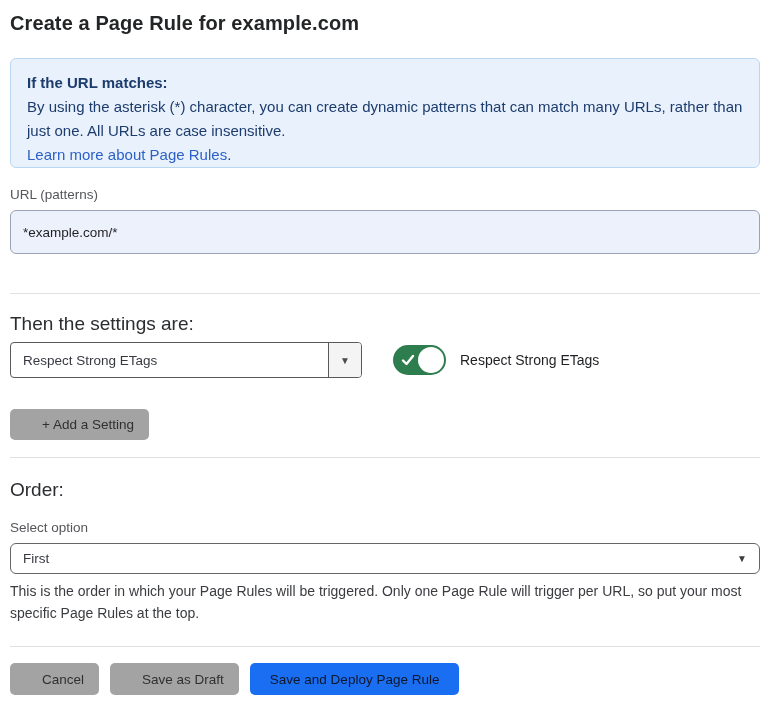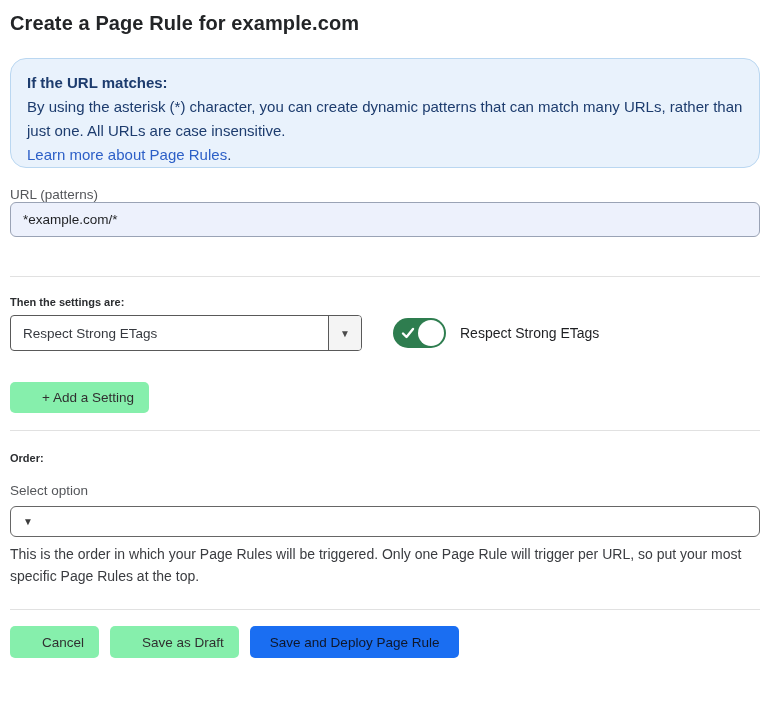--- a/index.html
+++ b/index.html
@@ -15,55 +15,56 @@
   .page-title {
     font-size: 20px; font-weight: bold; color: #232527;
     letter-spacing: 0.1px;
   }
 
   
   .info-box {
     margin-top: 23px;
     background: #e9f2fc;
     border: 1px solid #bad7f1;
-    border-radius: 16px;
+    border-radius: 6px;
     padding: 12px 16px 22px 16px;
     color: #1d3c6e;
     font-size: 15px;
     line-height: 24px;
     height: 110px;
   }
   .info-heading { font-weight: bold; }
   .info-link {
     color: #2c5fc7; cursor: pointer;
   }
 
   
   .field-label {
     margin-top: 19px;
     font-size: 13.5px; color: #54565a;
   }
   .url-input {
-    width: 100%; height: 35px;
+    margin-top: 8px;
+    width: 100%; height: 44px;
     background: #edf1fc;
     border: 1px solid #9aa3b5;
     border-radius: 6px;
     font-family: "Liberation Sans", "DejaVu Sans", sans-serif;
     font-size: 13.5px; color: #1f2023;
     padding: 0 12px;
     outline: none;
   }
 
   .divider { border: none; border-top: 1px solid #e1e1e1; }
   .divider-1 { margin-top: 39px; }
   .divider-2 { margin-top: 17px; }
   .divider-3 { margin-top: 22px; }
 
   .section-heading {
-    font-size: 11px; font-weight: bold; color: #2b2d30;
+    font-size: 19px; font-weight: normal; color: #2b2d30;
   }
   .heading-settings { margin-top: 19px; }
   .heading-order { margin-top: 21px; }
 
   .pick-label { margin-top: 25px; }
 
   
   .setting-row {
     margin-top: 7px;
     display: flex; align-items: center;
@@ -116,21 +117,21 @@
 
   
   .btn {
     font-family: "Liberation Sans", "DejaVu Sans", sans-serif;
     font-size: 13.5px;
     border: none; border-radius: 5px;
     cursor: pointer;
     height: 32px;
     padding: 0 15px;
   }
-  .btn-gray { background: #86efac; color: #303030; padding-left: 32px; }
+  .btn-gray { background: #a3a3a3; color: #303030; padding-left: 32px; }
   .btn-blue { background: #1a6ef2; color: #0f172a; padding: 0 20px; }
   .add-setting-btn { margin-top: 31px; height: 31px; }
 
   
   .order-select {
     margin-top: 8px;
     width: 100%; height: 31px;
     border: 1px solid #666666;
     border-radius: 6px;
     background: #ffffff;
@@ -193,20 +194,21 @@
 
   <button class="btn btn-gray add-setting-btn">+ Add a Setting</button>
 
   <hr class="divider divider-2">
 
   <div class="section-heading heading-order">Order:</div>
 
   <div class="field-label">Select option</div>
 
   <div class="order-select">
+    <div class="select-value">First</div>
     <span class="caret">▼</span>
   </div>
 
   <div class="help-text">This is the order in which your Page Rules will be triggered. Only one Page Rule will trigger per URL, so put your most specific Page Rules at the top.</div>
 
   <hr class="divider divider-3">
 
   <div class="footer-row">
     <button class="btn btn-gray">Cancel</button>
     <button class="btn btn-gray">Save as Draft</button>

